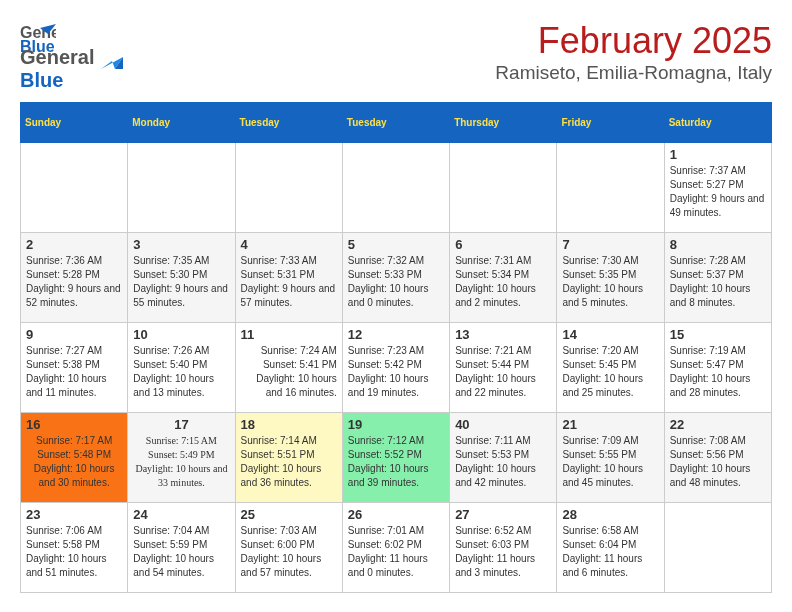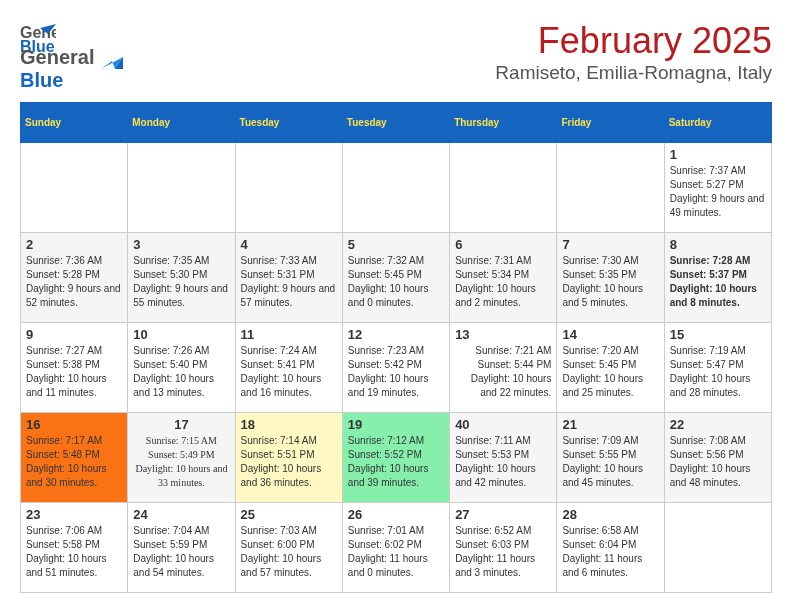--- a/index.html
+++ b/index.html
@@ -148,90 +148,90 @@
         </td>
         <td style="background: rgb(245, 245, 245);">
           <span class="day-number">4</span>
           <div class="day-info" style="white-space: pre-line;">Sunrise: 7:33 AM
 Sunset: 5:31 PM
 Daylight: 9 hours and 57 minutes.</div>
         </td>
         <td style="background: rgb(245, 245, 245);">
           <span class="day-number">5</span>
           <div class="day-info" style="white-space: pre-line;">Sunrise: 7:32 AM
-Sunset: 5:45 PM
+Sunset: 5:33 PM
 Daylight: 10 hours and 0 minutes.</div>
         </td>
         <td style="background: rgb(245, 245, 245);">
           <span class="day-number">6</span>
           <div class="day-info" style="white-space: pre-line;">Sunrise: 7:31 AM
 Sunset: 5:34 PM
 Daylight: 10 hours and 2 minutes.</div>
         </td>
         <td style="background: rgb(245, 245, 245);">
           <span class="day-number">7</span>
           <div class="day-info" style="white-space: pre-line;">Sunrise: 7:30 AM
 Sunset: 5:35 PM
 Daylight: 10 hours and 5 minutes.</div>
         </td>
         <td style="background: rgb(245, 245, 245);">
           <span class="day-number">8</span>
-          <div class="day-info" style="white-space: pre-line; font-weight: bold;">Sunrise: 7:28 AM
+          <div class="day-info" style="white-space: pre-line;">Sunrise: 7:28 AM
 Sunset: 5:37 PM
 Daylight: 10 hours and 8 minutes.</div>
         </td>
       </tr>
       <tr>
         <td>
           <span class="day-number">9</span>
           <div class="day-info" style="white-space: pre-line;">Sunrise: 7:27 AM
 Sunset: 5:38 PM
 Daylight: 10 hours and 11 minutes.</div>
         </td>
         <td>
           <span class="day-number">10</span>
           <div class="day-info" style="white-space: pre-line;">Sunrise: 7:26 AM
 Sunset: 5:40 PM
 Daylight: 10 hours and 13 minutes.</div>
         </td>
         <td>
           <span class="day-number">11</span>
-          <div class="day-info" style="white-space: pre-line;">Sunrise: 7:24 AM
+          <div class="day-info" style="white-space: pre-line; text-align: right;">Sunrise: 7:24 AM
 Sunset: 5:41 PM
 Daylight: 10 hours and 16 minutes.</div>
         </td>
         <td>
           <span class="day-number">12</span>
           <div class="day-info" style="white-space: pre-line;">Sunrise: 7:23 AM
 Sunset: 5:42 PM
 Daylight: 10 hours and 19 minutes.</div>
         </td>
         <td>
           <span class="day-number">13</span>
-          <div class="day-info" style="white-space: pre-line; text-align: right;">Sunrise: 7:21 AM
+          <div class="day-info" style="white-space: pre-line;">Sunrise: 7:21 AM
 Sunset: 5:44 PM
 Daylight: 10 hours and 22 minutes.</div>
         </td>
         <td>
           <span class="day-number">14</span>
           <div class="day-info" style="white-space: pre-line;">Sunrise: 7:20 AM
 Sunset: 5:45 PM
 Daylight: 10 hours and 25 minutes.</div>
         </td>
         <td>
           <span class="day-number">15</span>
           <div class="day-info" style="white-space: pre-line;">Sunrise: 7:19 AM
 Sunset: 5:47 PM
 Daylight: 10 hours and 28 minutes.</div>
         </td>
       </tr>
       <tr>
         <td style="background: #f97316;">
           <span class="day-number">16</span>
-          <div class="day-info" style="white-space: pre-line;">Sunrise: 7:17 AM
+          <div class="day-info" style="white-space: pre-line; text-align: center;">Sunrise: 7:17 AM
 Sunset: 5:48 PM
 Daylight: 10 hours and 30 minutes.</div>
         </td>
         <td style="background: rgb(245, 245, 245); text-align: center;">
           <span class="day-number">17</span>
           <div class="day-info" style="white-space: pre-line; font-family: Liberation Serif, serif;">Sunrise: 7:15 AM
 Sunset: 5:49 PM
 Daylight: 10 hours and 33 minutes.</div>
         </td>
         <td style="background: #fef9c3;">

